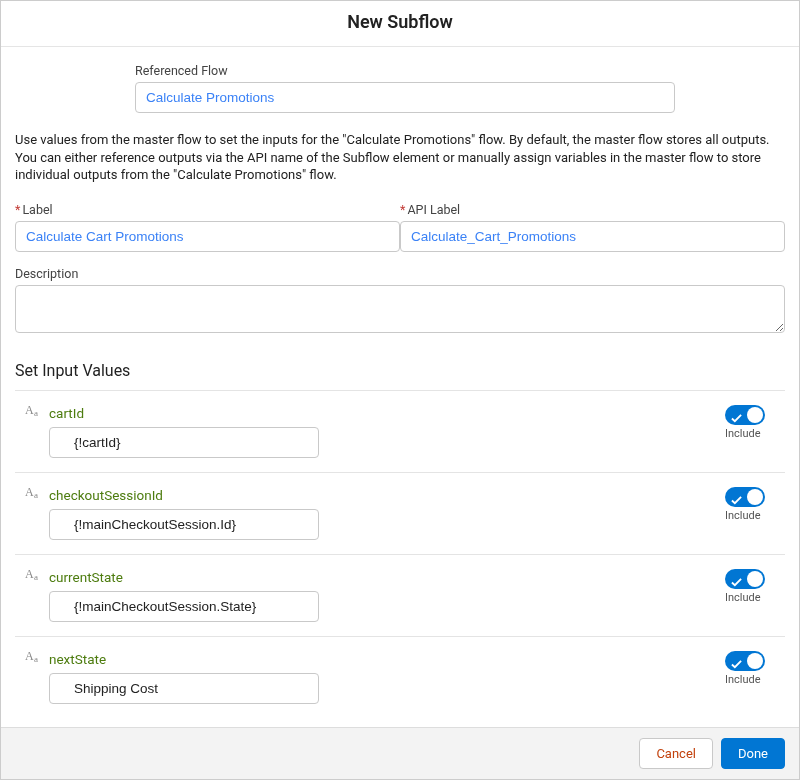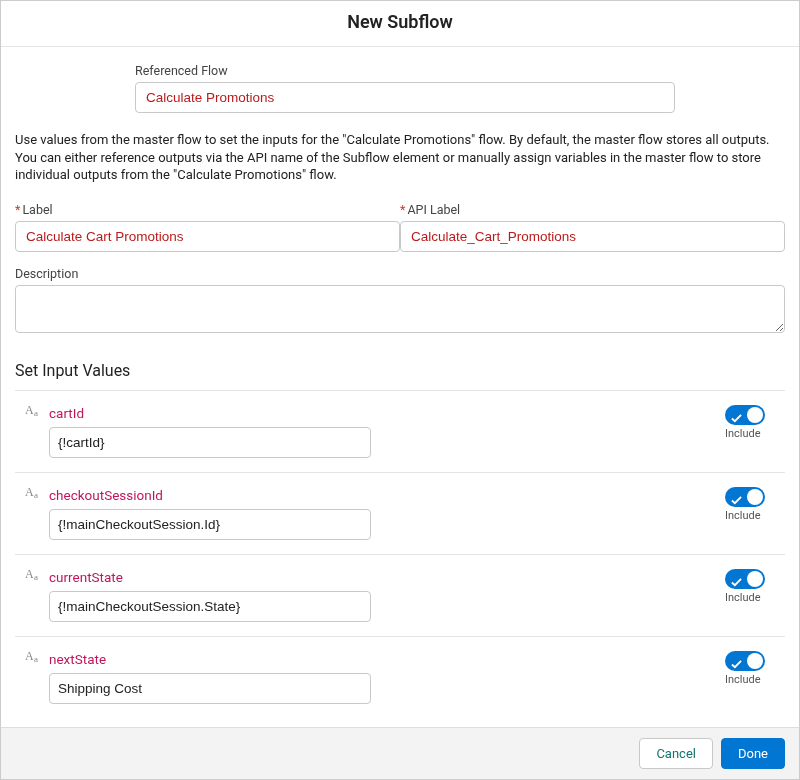--- a/index.html
+++ b/index.html
@@ -36,21 +36,21 @@
     .req-star {
       color: #c23934;
       margin-right: 2px;
     }
     .text-input {
       width: 100%;
       border: 1px solid #c9c9c9;
       border-radius: 4px;
       padding: 7px 10px;
       font-size: 13.5px;
-      color: #b91c1c;
+      color: #3b82f6;
       background: #fff;
     }
     .help-text {
       font-size: 13px;
       color: #222;
       line-height: 1.35;
       margin-bottom: 18px;
     }
     .row-2col {
       display: flex;
@@ -82,21 +82,21 @@
       display: flex;
       align-items: flex-start;
     }
     .input-row-left {
       flex: 1;
     }
     .input-row-header {
       display: flex;
       align-items: center;
       margin-bottom: 6px;
-      color: #be185d;
+      color: #4d7c0f;
       font-size: 13.5px;
     }
     .text-icon {
       width: 18px;
       height: 14px;
       margin-right: 6px;
       position: relative;
       color: #888;
       font-family: "Times New Roman", serif;
       font-size: 13px;
@@ -110,24 +110,24 @@
       top: -2px;
     }
     .text-icon::after {
       content: "a";
       font-size: 9px;
       position: absolute;
       left: 9px;
       top: 3px;
     }
     .value-input {
-      width: 322px;
+      width: 270px;
       border: 1px solid #c9c9c9;
       border-radius: 4px;
-      padding: 7px 8px;
+      padding: 7px 24px;
       font-size: 13.5px;
       color: #222;
       margin-left: 24px;
     }
     .toggle-col {
       display: flex;
       flex-direction: column;
       align-items: flex-start;
       min-width: 60px;
       padding-top: 0;
@@ -181,21 +181,21 @@
     .btn {
       border-radius: 4px;
       padding: 7px 16px;
       font-size: 13px;
       cursor: pointer;
       font-family: inherit;
     }
     .btn-neutral {
       background: #fff;
       border: 1px solid #c9c9c9;
-      color: #0f766e;
+      color: #c2410c;
     }
     .btn-brand {
       background: #0176d3;
       border: 1px solid #0176d3;
       color: #fff;
     }
   </style>
 </head>
 <body>
 

